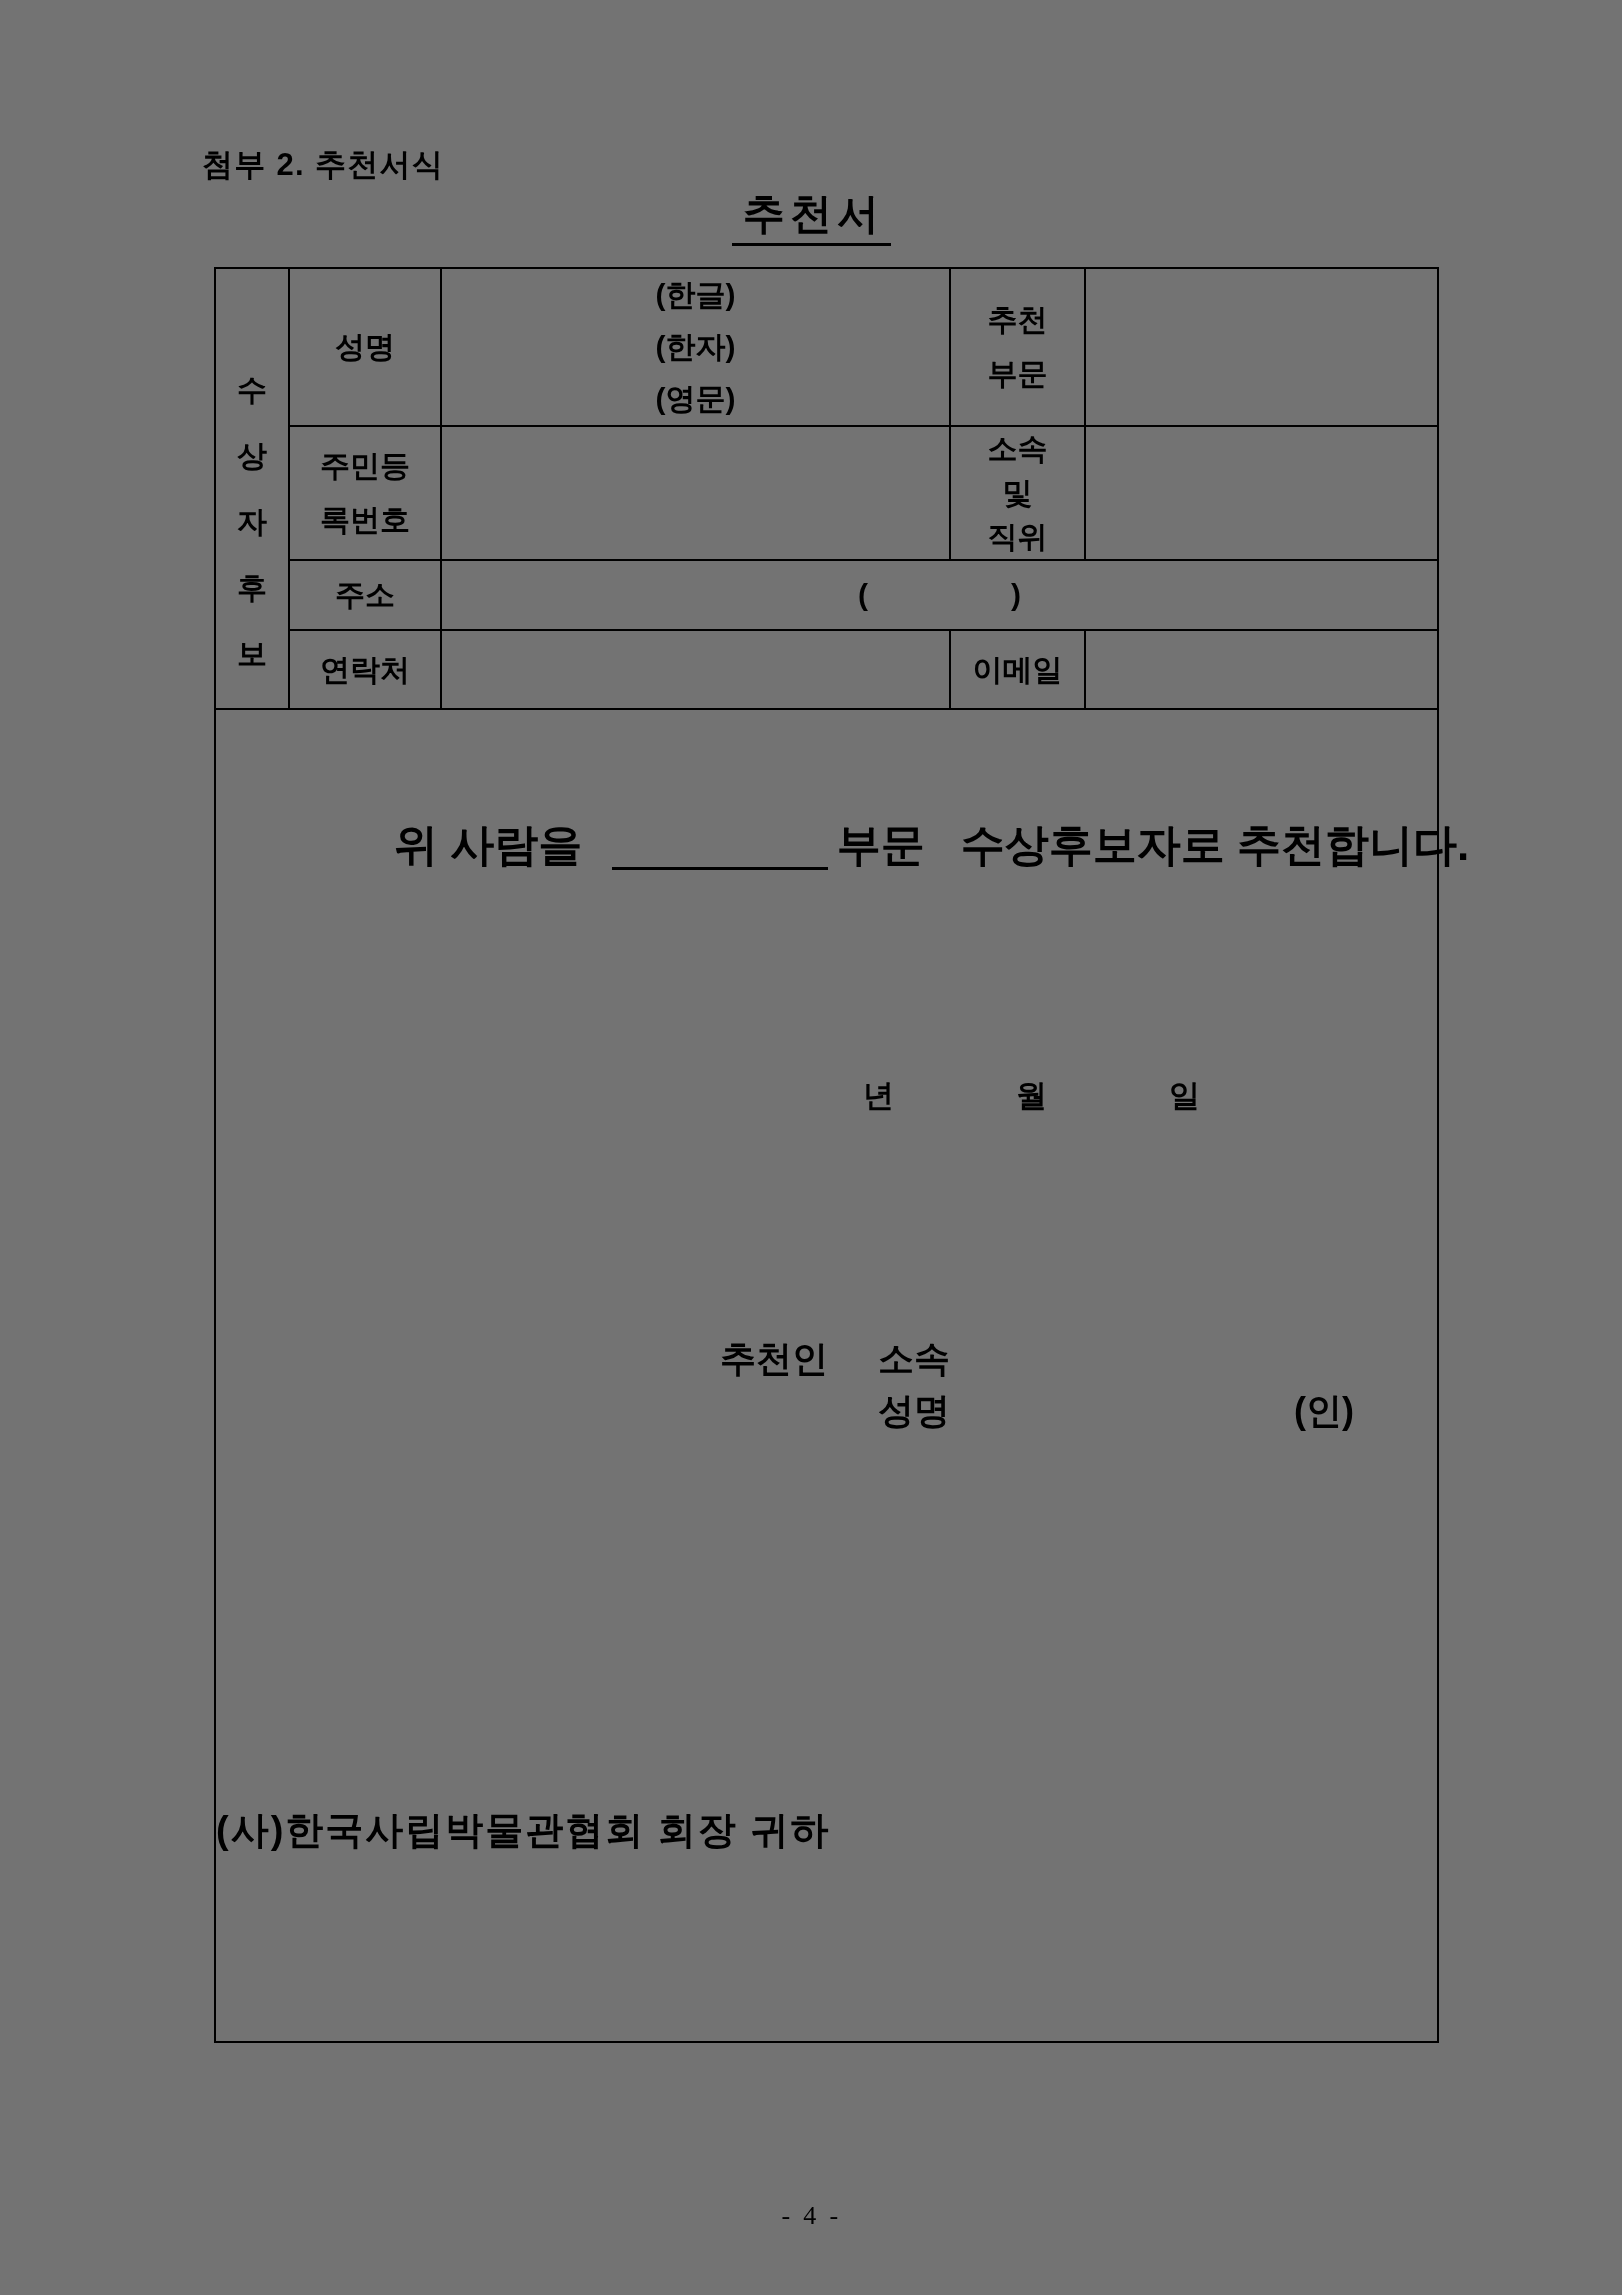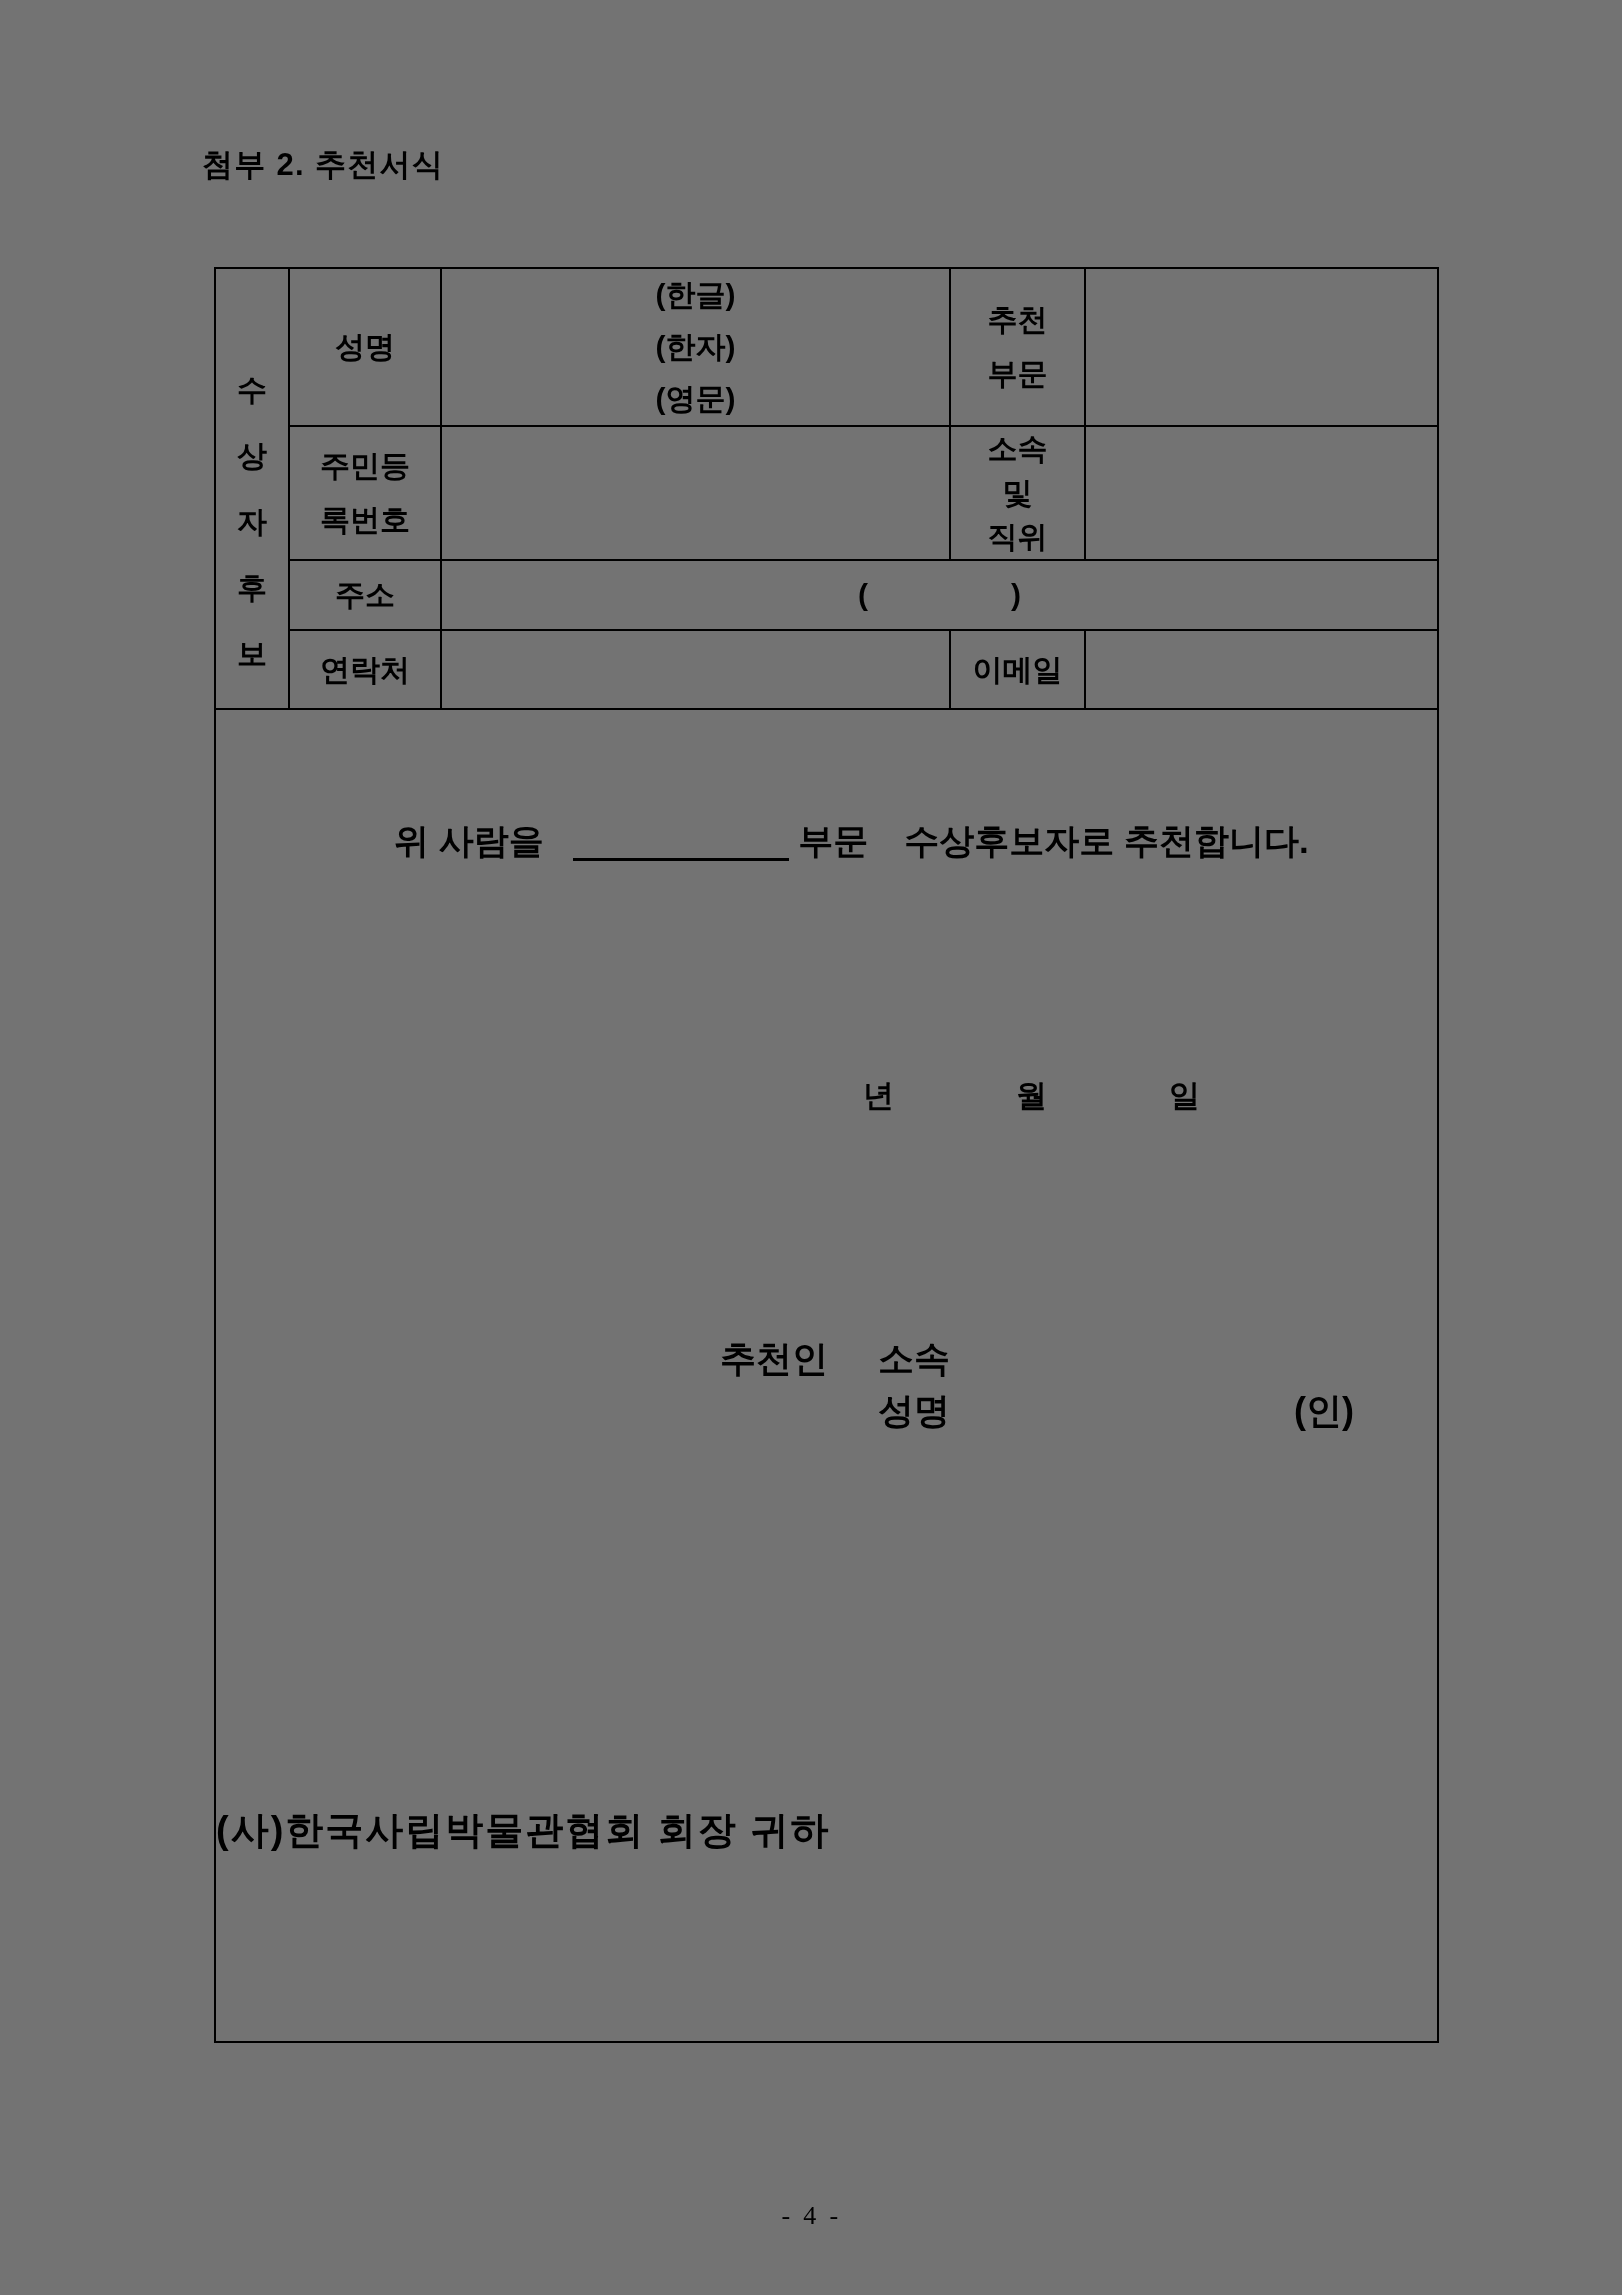--- a/index.html
+++ b/index.html
@@ -43,21 +43,21 @@
   td.name-val div{line-height:52px;}
   td.lab2 div{line-height:54px;}
   td.lab3 div{line-height:44px;}
   td.addr-val{text-align:left;padding-left:18.3px;}
   .addr-gap{display:inline-block;width:143px;}
   
   td.bigcell{vertical-align:top;}
   .big-inner{position:relative;width:100%;height:1331px;}
   .statement{
     position:absolute;left:178px;top:113px;
-    font-size:35px;white-space:nowrap;
+    font-size:44px;white-space:nowrap;
   }
   .blank-line{
     display:inline-block;width:216px;margin-left:29.4px;
     border-bottom:3.3px solid #000;
   }
   .blank-line::after{content:"\00a0";}
   .seg-bumun{margin-left:9.2px;}
   .seg-suffix{margin-left:36px;}
   .dateline{
     position:absolute;left:647px;top:370px;
@@ -80,20 +80,23 @@
     font-size:26px;letter-spacing:3.3px;
   }
 </style>
 </head>
 <body>
 
 <div class="page">
 
   <div class="attachment">첨부 2. 추천서식</div>
 
+  <div class="title-wrap">
+    <span class="title">추천서</span>
+  </div>
 
   <table class="form-table">
     <colgroup>
       <col style="width:74px">
       <col style="width:152px">
       <col style="width:509px">
       <col style="width:135px">
       <col style="width:353px">
     </colgroup>
     <tbody>

